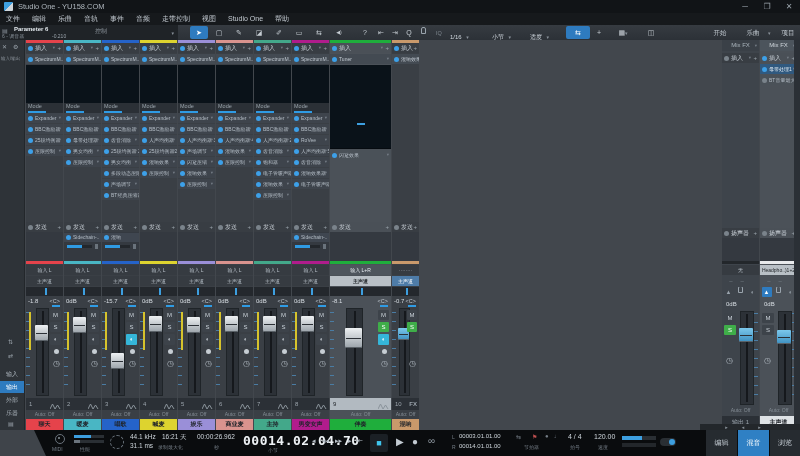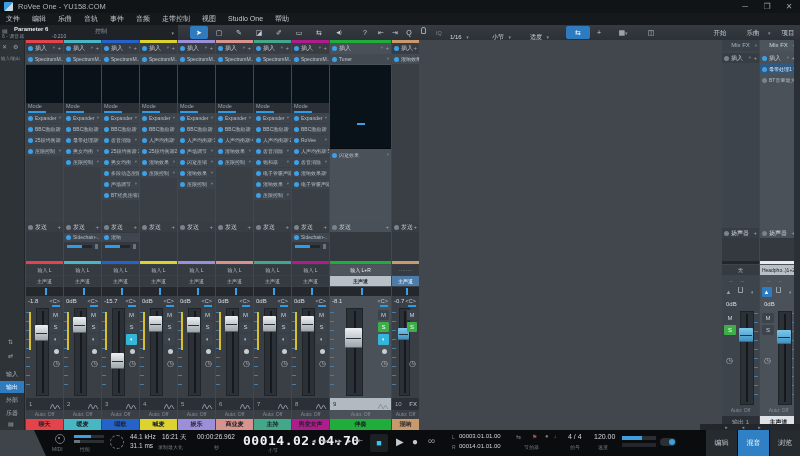--- a/index.html
+++ b/index.html
@@ -89,21 +89,21 @@
   .viewbtn.sel{background:#2f80c4;color:#fff;}
   .micico{display:inline-block;width:3px;height:5px;border:1px solid #9aa4ad;border-radius:2px 2px 0 0;position:relative;top:-1px;}
 </style>
 </head>
 <body>
 
 <div id="app">
 
   <div class="abs titlebar">
     <div class="abs title-ico"></div>
-    <div class="abs title-txt">RoVee One - YU158.COM</div>
+    <div class="abs title-txt">Studio One - YU158.COM</div>
     <div class="abs winbtn" style="right:44px;">─</div>
     <div class="abs winbtn" style="right:22px;">❐</div>
     <div class="abs winbtn" style="right:0;">✕</div>
   </div>
 
   <div class="abs menubar" id="menubar">
       <div class="menu-item" style="position: relative;">文件</div>
       <div class="menu-item" style="position: relative;">编辑</div>
       <div class="menu-item" style="position: relative;">乐曲</div>
       <div class="menu-item" style="position: relative;">音轨</div>

